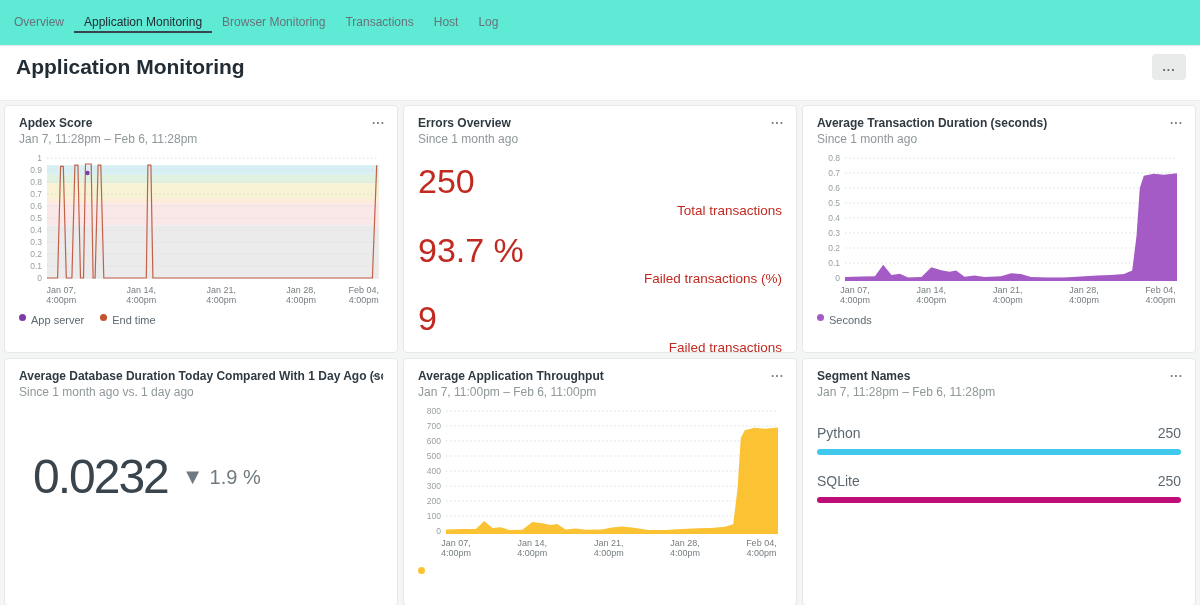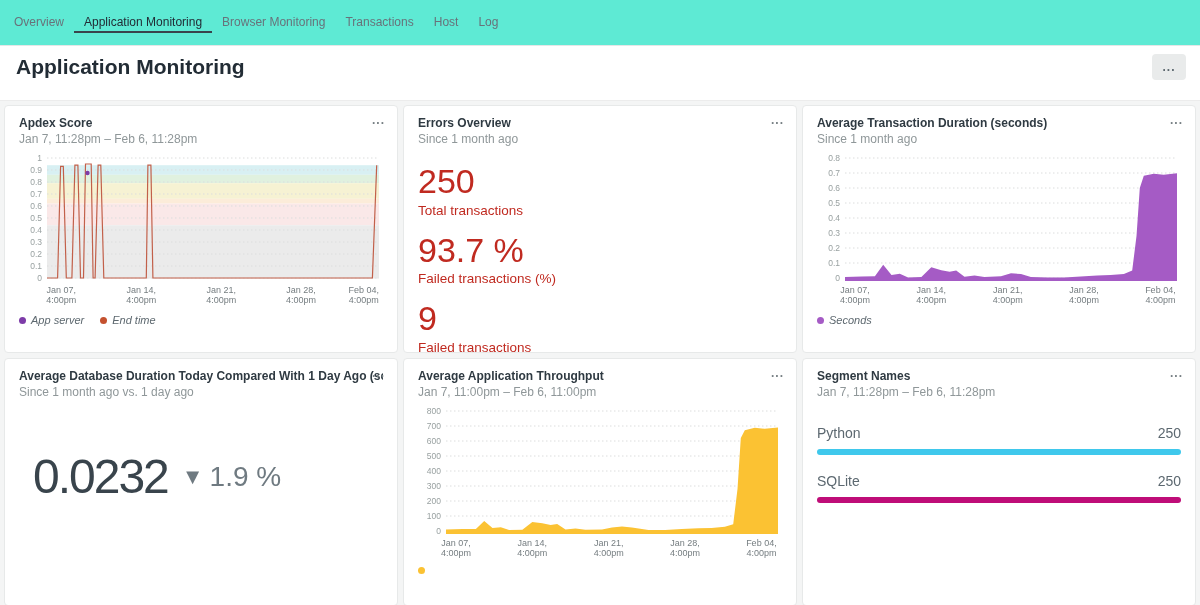--- a/index.html
+++ b/index.html
@@ -36,32 +36,32 @@
   }
   .card h2{margin:0 0 2px;font-size:12px;font-weight:700;color:#2f3a42;white-space:nowrap;overflow:hidden;padding-right:26px;}
   .card .sub{font-size:12px;color:#8f9799;}
   .card .more{
     position:absolute;top:8px;right:12px;color:#767f83;font-size:12px;font-weight:700;
     letter-spacing:1px;cursor:pointer;line-height:1;
   }
   svg.chart{display:block;margin-top:6px;width:366px;height:158px;}
   svg.chart text{font-family:"Liberation Sans","DejaVu Sans",sans-serif;}
   .legend{display:flex;gap:16px;align-items:center;margin-top:4px;font-size:11px;color:#5d686f;}
-  .litem{display:flex;align-items:center;font-style:italic;}
+  .litem{display:flex;}
   .litem .dot{width:7px;height:7px;border-radius:50%;display:inline-block;margin-right:5px;}
   
   .stats{margin-top:18px;}
   .stat{margin-bottom:15px;}
   .stat .val{font-size:34px;line-height:1.05;}
-  .stat .lab{font-size:13.5px;margin-top:3px;}
+  .stat .lab{font-size:13.5px;margin-top:3px;text-align:right;}
   
   .big-row{display:flex;align-items:center;margin-top:54px;padding-left:14px;}
   .big-value{font-size:48px;letter-spacing:-2px;line-height:1;}
   .tri{font-size:22px;margin-left:14px;line-height:1;}
-  .delta{font-size:28px;margin-left:6px;line-height:1;}
+  .delta{font-size:20px;margin-left:6px;line-height:1;}
   
   .segments{margin-top:26px;}
   .seg{margin-bottom:18px;}
   .seg-top{display:flex;justify-content:space-between;font-size:14px;color:#5c6870;margin-bottom:8px;}
   .seg-bar{height:6px;border-radius:3px;}
 </style>
 </head>
 <body>
 
 <div class="tabbar">

